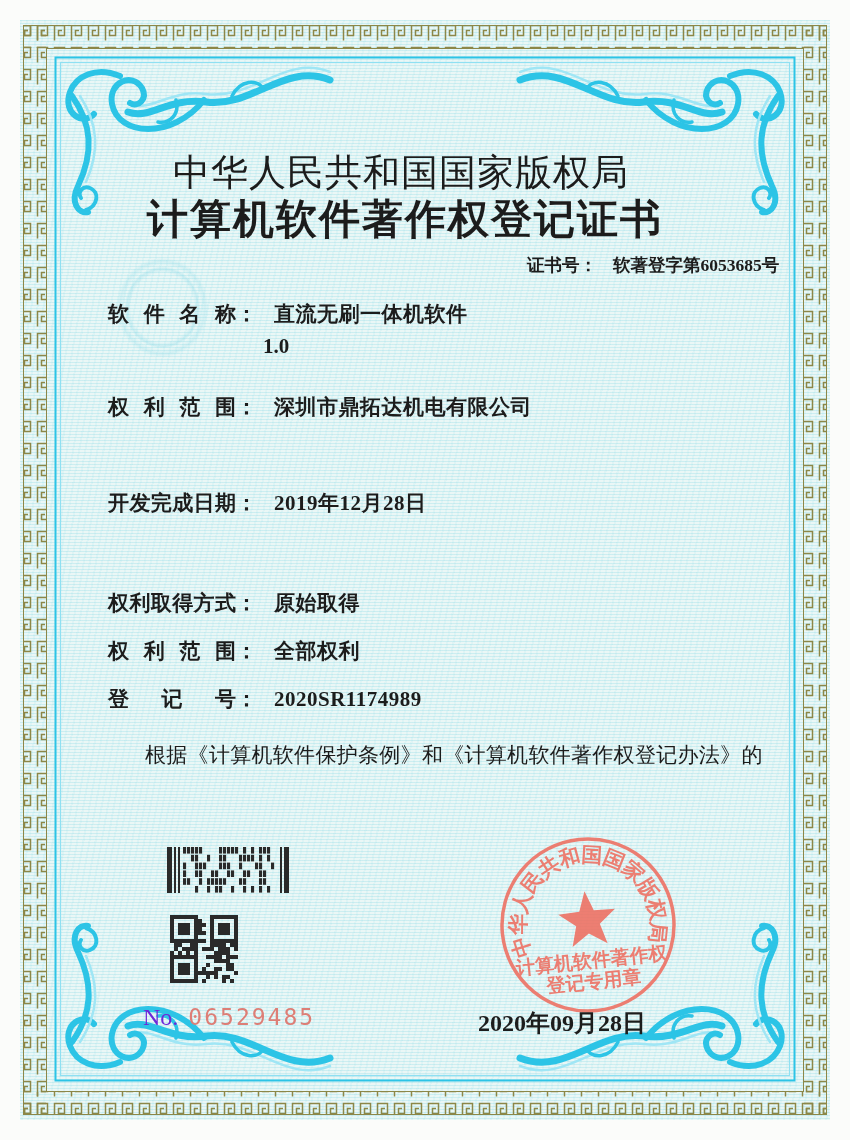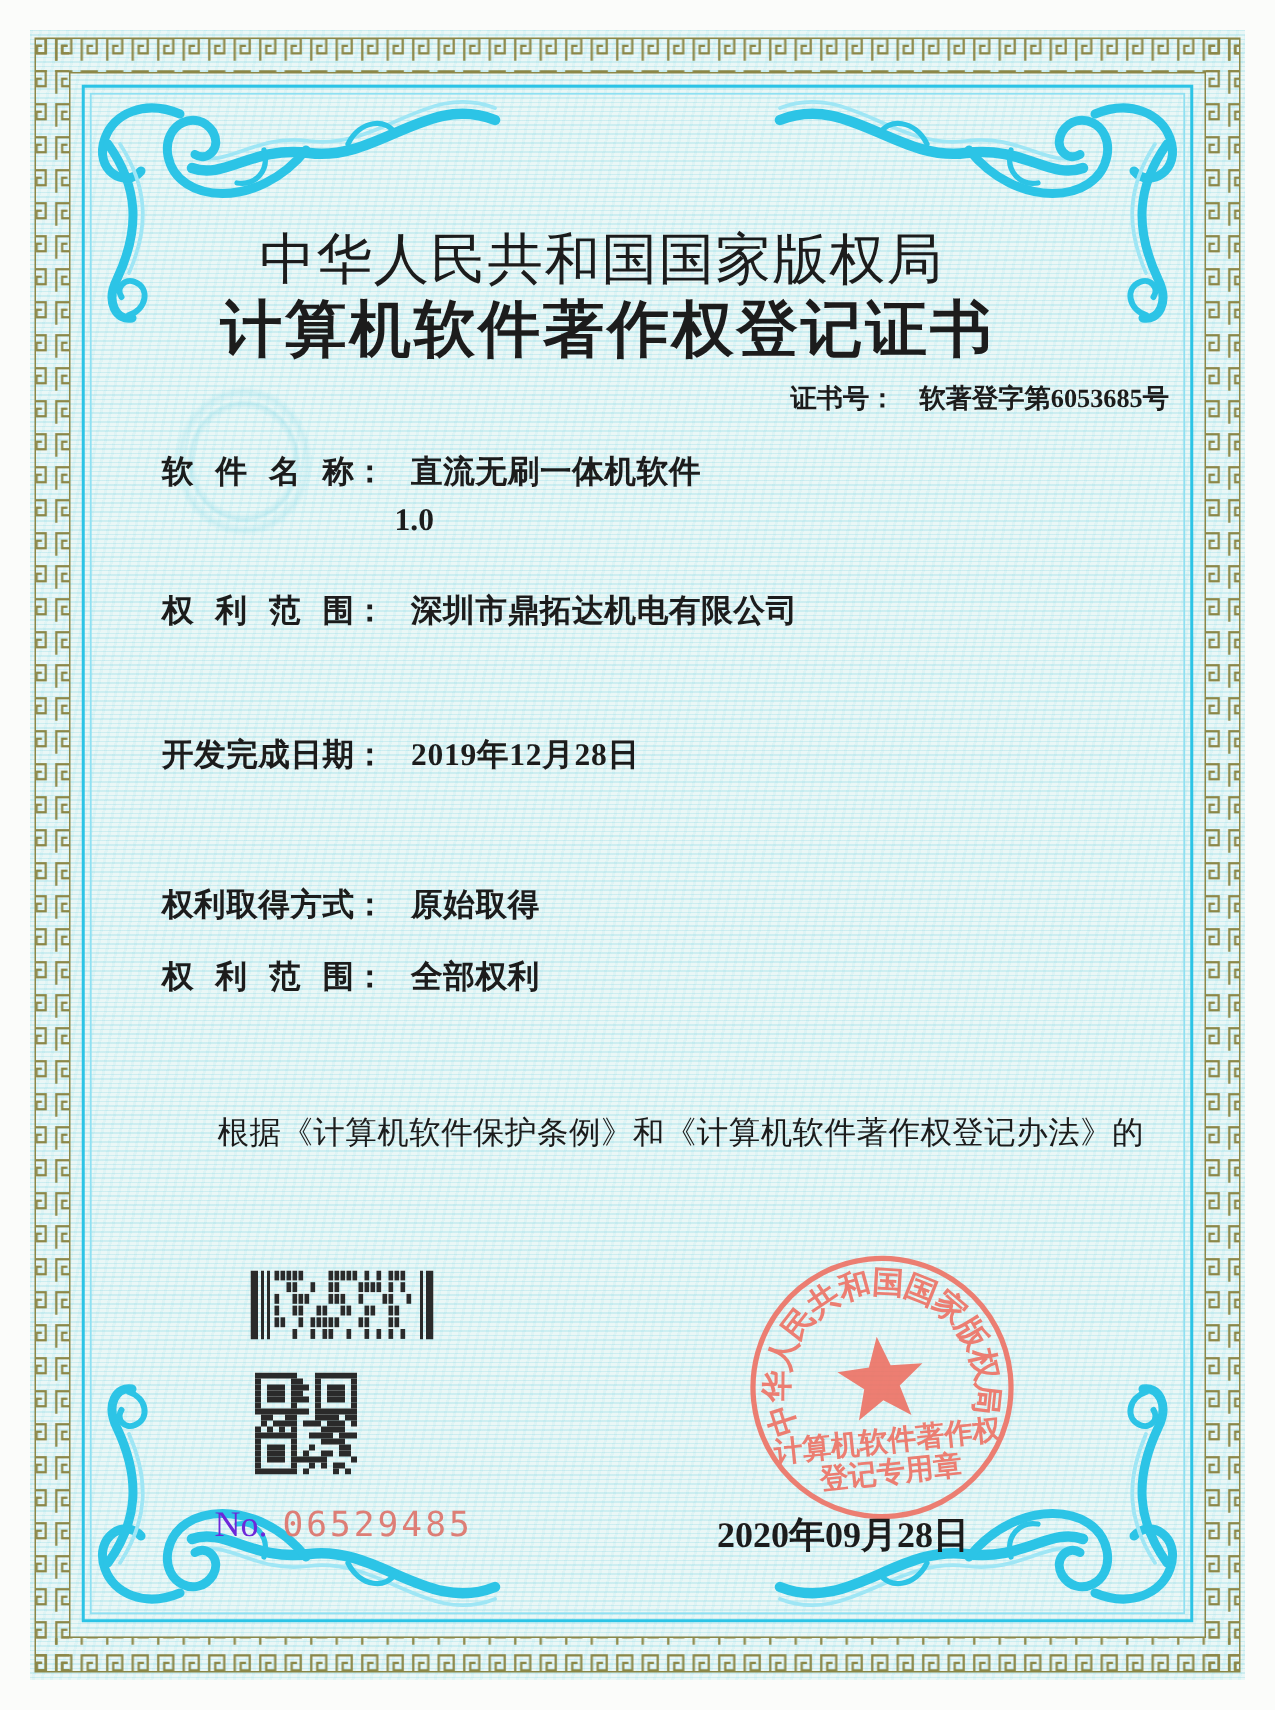--- a/index.html
+++ b/index.html
@@ -129,20 +129,21 @@
 
     <div class="row" style="top:393px"><span class="flabel">权利范围</span><span class="fcolon">：</span><span class="fvalue">深圳市鼎拓达机电有限公司</span></div>
 
     <div class="row" style="top:489px"><span class="flabel">开发完成日期</span><span class="fcolon">：</span><span class="fvalue">2019年12月28日</span></div>
 
 
     <div class="row" style="top:589px"><span class="flabel">权利取得方式</span><span class="fcolon">：</span><span class="fvalue">原始取得</span></div>
 
     <div class="row" style="top:637px"><span class="flabel">权利范围</span><span class="fcolon">：</span><span class="fvalue">全部权利</span></div>
 
+    <div class="row" style="top:685px"><span class="flabel">登记号</span><span class="fcolon">：</span><span class="fvalue">2020SR1174989</span></div>
 
     <div class="stmt" style="left:145px; top:741px">根据《计算机软件保护条例》和《计算机软件著作权登记办法》的</div>
 
     <svg id="barcode-svg" class="graphic" style="left:167px; top:847px" width="122" height="46" viewBox="0 0 122 46">
         <rect x="0" y="0" width="5" height="46"></rect>
         <rect x="7" y="0" width="2" height="46"></rect>
         <rect x="11" y="0" width="2" height="46"></rect>
         <rect x="113" y="0" width="2" height="46"></rect>
         <rect x="117" y="0" width="5" height="46"></rect>
         <rect x="16" y="0" width="3.1" height="6.6"></rect>

